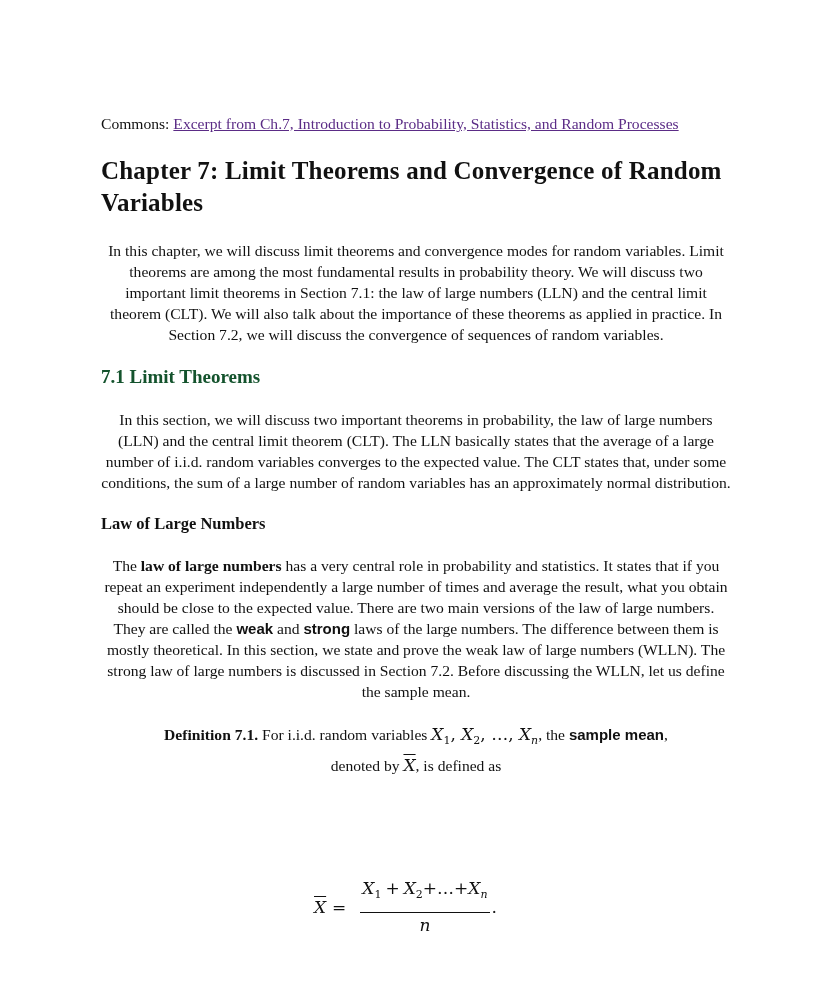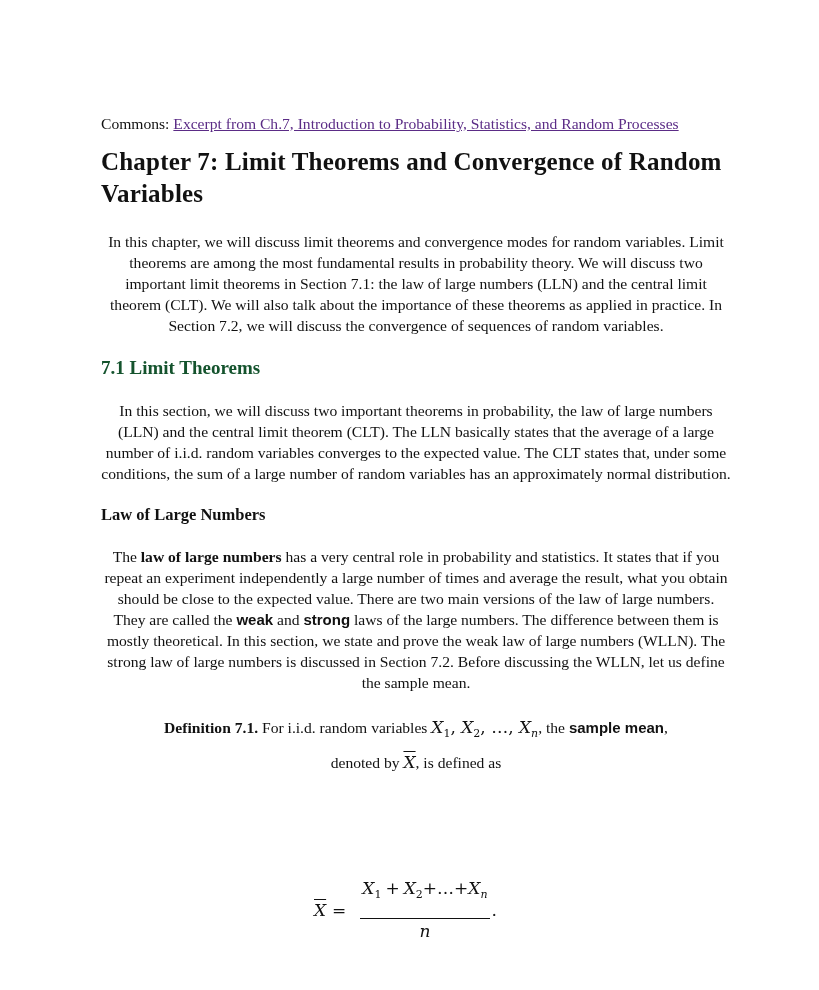--- a/index.html
+++ b/index.html
@@ -12,47 +12,47 @@
     position: absolute; left: 101px; top: 113px; width: 630px;
     font-family: "Liberation Serif", serif;
     font-size: 15.6px; line-height: 21px;
   }
   .source-block { margin: 0; }
   .source-block div { white-space: nowrap; }
   a.link { color: #5b2c86; text-decoration: underline; }
   a.link.italic { }
   h1 {
     font-family: "Liberation Serif", serif; font-weight: bold;
-    font-size: 25px; line-height: 32px; margin: 12px 0 0 0; color: #111;
+    font-size: 25px; line-height: 32px; margin: 21px 0 0 0; color: #111;
     letter-spacing: 0.2px;
   }
   h2 {
     font-family: "Liberation Serif", serif; font-weight: bold;
     font-size: 19px; line-height: 24px; margin: 20px 0 0 0; color: #14532d;
   }
   h3 {
     font-family: "Liberation Serif", serif; font-weight: bold;
     font-size: 16.5px; line-height: 22px; margin: 20px 0 0 0; color: #111;
   }
   p { margin: 20px 0 0 0; text-align: center; }
   .lead { margin-top: 21px; }
   b.sans { font-family: "Liberation Sans", sans-serif; font-weight: bold; font-size: 15px; }
-  .def { line-height: 29px; }
+  .def { line-height: 24px; }
   .def-label { font-weight: bold; font-family: "Liberation Serif", serif; }
   .m { font-family: "DejaVu Serif", serif; font-style: italic; font-size: 17px; }
   .m sub { font-style: normal; font-size: 11px; }
   .m sub.it { font-style: italic; }
   .over { text-decoration: overline; }
   .display {
     position: absolute; left: 213px; top: 765px;
     display: flex; align-items: center;
     font-family: "DejaVu Serif", serif; font-size: 17px;
   }
   .frac { display: inline-flex; flex-direction: column; align-items: center; margin: 0 2px 0 8px; }
-  .frac .num { padding: 0 2px 13px 2px; border-bottom: 1px solid #111; font-style: italic; white-space: nowrap; }
+  .frac .num { padding: 0 2px 7px 2px; border-bottom: 1px solid #111; font-style: italic; white-space: nowrap; }
   .frac .num .op { font-style: normal; margin: 0 4px; }
   .frac .num .op.tight { margin: 0; }
   .frac .den { padding-top: 2px; font-style: italic; }
   .frac sub { font-size: 11px; font-style: normal; }
   .frac sub.it { font-style: italic; }
   .eq { margin: 0 6px; }
   .xbar { font-style: italic; text-decoration: overline; }
 </style>
 </head>
 <body>

